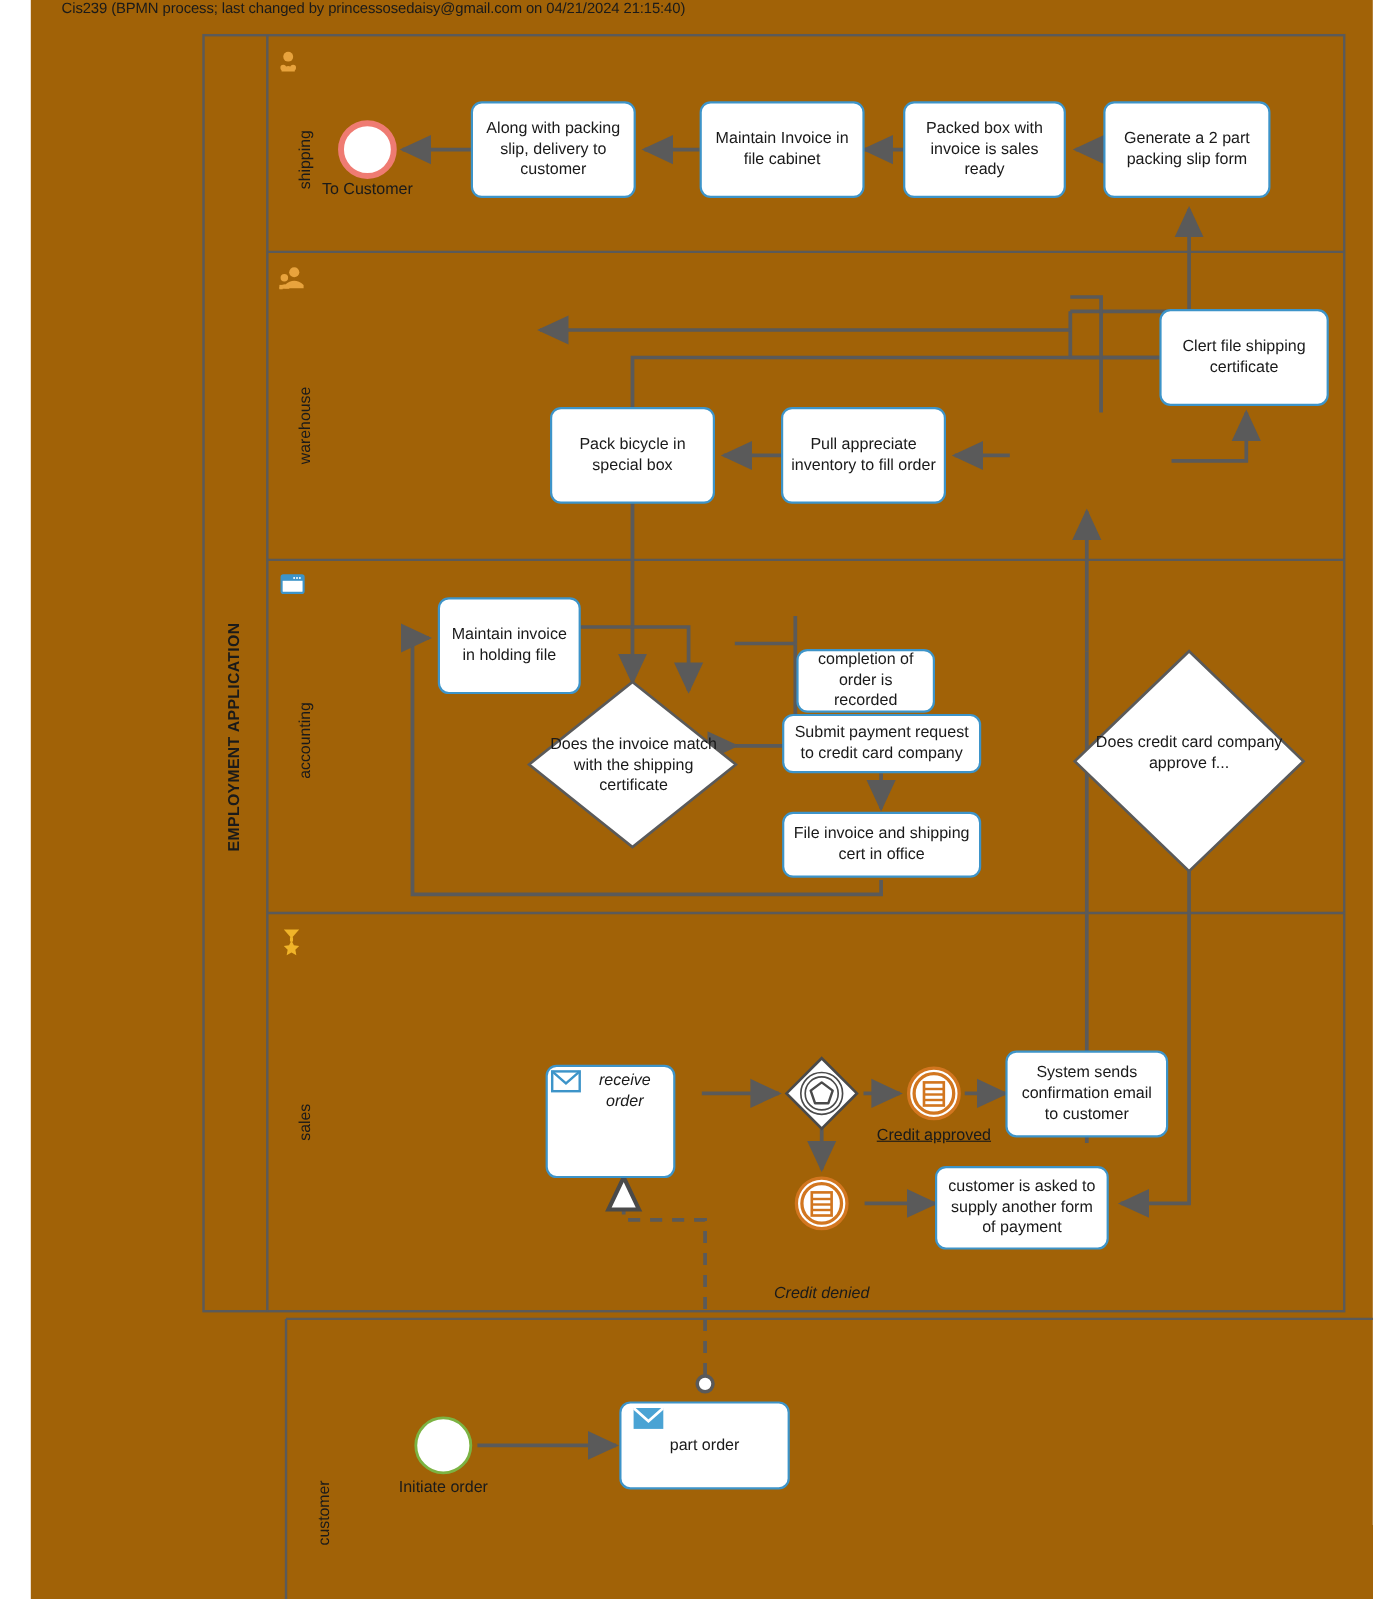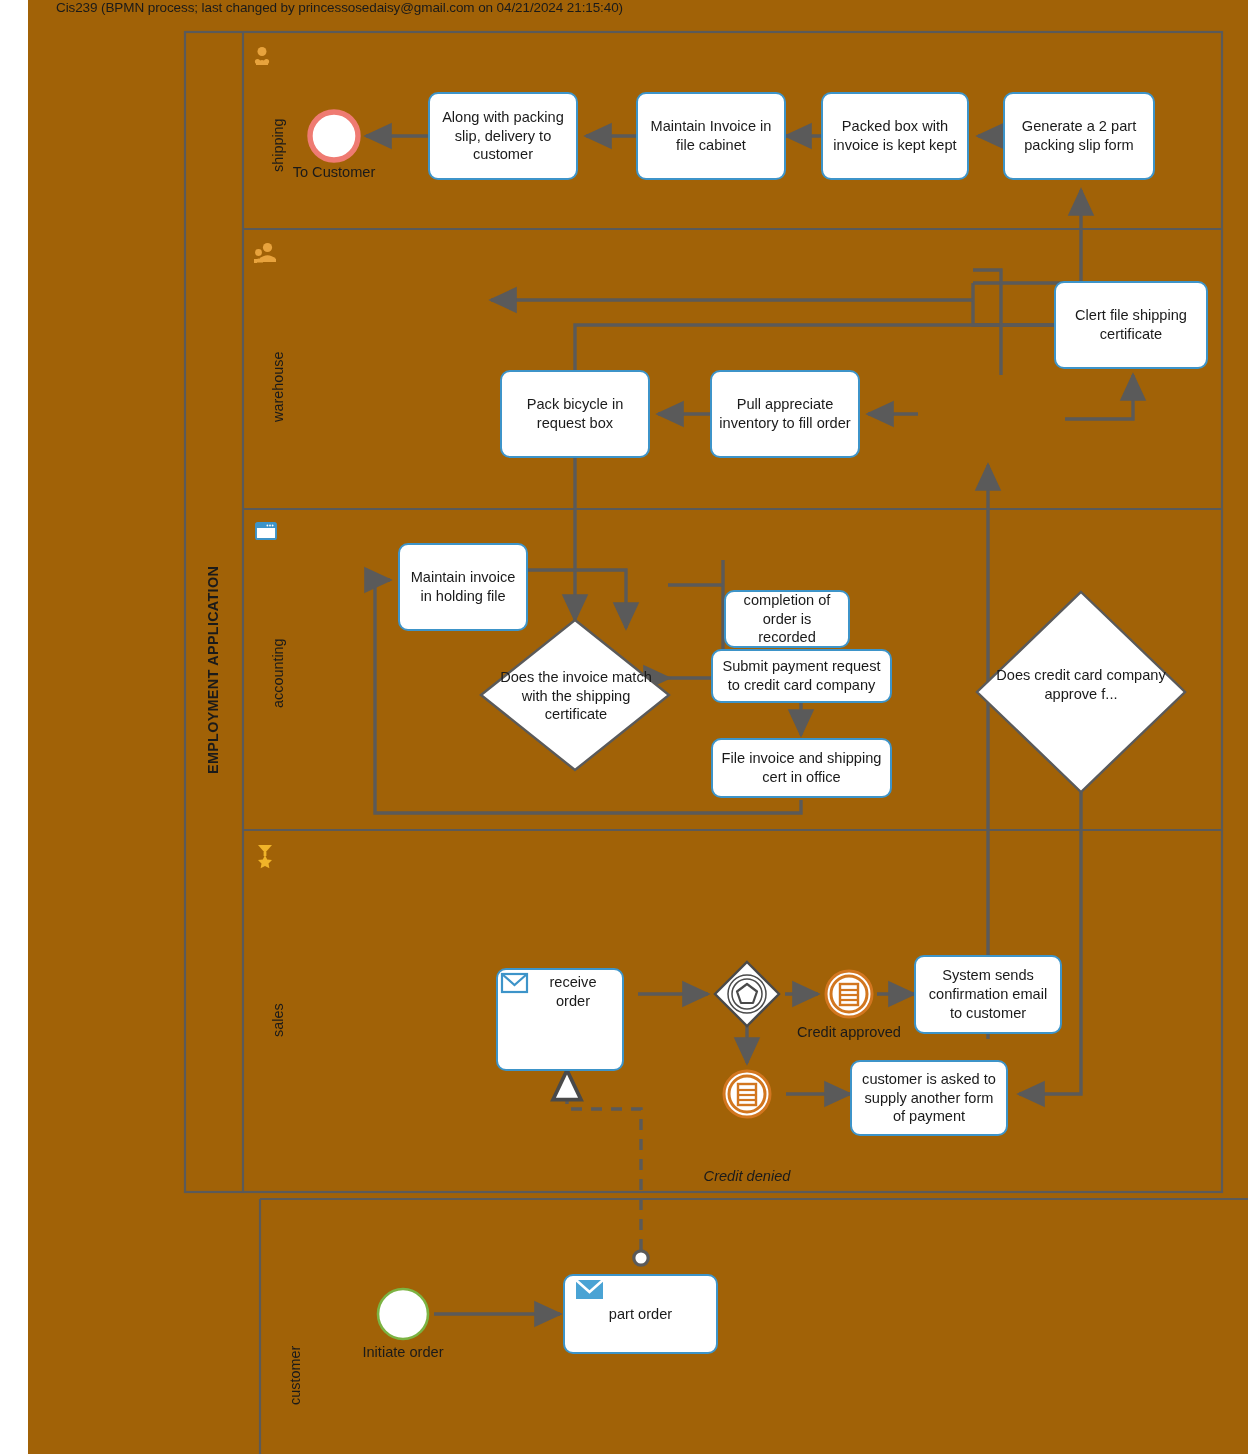--- a/index.html
+++ b/index.html
@@ -247,55 +247,55 @@
   <div class="lane-label" style="left:241px; top:618px; height:110px;">accounting</div>
   <div class="lane-label" style="left:241px; top:990px; height:60px;">sales</div>
   <div class="lane-label" style="left:258px; top:1325px; height:100px;">customer</div>
 
   <div class="evt-caption" style="left:243px; top:164px; width:126px;">To Customer</div>
 
   <div class="task" style="left:400px; top:92px; width:150px; height:88px;">Along with packing slip, delivery to customer</div>
 
   <div class="task" style="left:608px; top:92px; width:150px; height:88px;">Maintain Invoice in file cabinet</div>
 
-  <div class="task" style="left:793px; top:92px; width:148px; height:88px;">Packed box with invoice is kept kept</div>
+  <div class="task" style="left:793px; top:92px; width:148px; height:88px;">Packed box with invoice is sales ready</div>
 
   <div class="task" style="left:975px; top:92px; width:152px; height:88px;">Generate a 2 part packing slip form</div>
 
 
   <div class="task" style="left:1026px; top:281px; width:154px; height:88px;">Clert file shipping certificate</div>
 
-  <div class="task" style="left:472px; top:370px; width:150px; height:88px;">Pack bicycle in request box</div>
+  <div class="task" style="left:472px; top:370px; width:150px; height:88px;">Pack bicycle in special box</div>
 
   <div class="task" style="left:682px; top:370px; width:150px; height:88px;">Pull appreciate inventory to fill order</div>
 
 
   <div class="task" style="left:370px; top:543px; width:130px; height:88px;">Maintain invoice in holding file</div>
 
   <div class="diamond-text" style="left:463px; top:668px; width:170px;">Does the invoice match with the shipping certificate</div>
 
   <div class="task" style="left:696px; top:590px; width:126px; height:58px;">completion of order is recorded</div>
 
   <div class="task" style="left:683px; top:649px; width:181px; height:54px;">Submit payment request to credit card company</div>
 
   <div class="task" style="left:683px; top:738px; width:181px; height:60px;">File invoice and shipping cert in office</div>
 
   <div class="diamond-text" style="left:963px; top:666px; width:180px;">Does credit card company approve f...</div>
 
-  <div class="task" style="left:468px; top:968px; width:128px; height:103px; align-items:flex-start; justify-content:flex-start; padding:4px 8px;">
+  <div class="task" style="left:468px; top:968px; width:118px; height:103px; align-items:flex-start; justify-content:flex-start; padding:4px 8px;font-style:italic;">
     <span style="margin-left:26px; margin-top:-1px;">receive order</span>
   </div>
   <svg style="position:absolute; left:472px; top:971px; width:30px; height:26px;">
     <rect x="2" y="3" width="25" height="18" fill="#ffffff" stroke="#3d94c9" stroke-width="2.2"></rect>
     <path d="M2,3 L14.5,14 L27,3" fill="none" stroke="#3d94c9" stroke-width="2.2"></path>
   </svg>
 
   <div class="evt-caption" style="left:712px; top:1168px; width:120px; transform:translateX(-53px);font-style:italic;">Credit denied</div>
 
-  <div class="evt-caption" style="left:821px; top:1024px; width:160px; transform:translateX(-80px);">Credit approved</div>
+  <div class="evt-caption" style="left:821px; top:1024px; width:160px; transform:translateX(-80px);text-decoration:underline;">Credit approved</div>
 
   <div class="task" style="left:886px; top:955px; width:148px; height:79px;">System sends confirmation email to customer</div>
 
   <div class="task" style="left:822px; top:1060px; width:158px; height:76px;">customer is asked to supply another form of payment</div>
 
   <div class="evt-caption" style="left:315px; top:1344px; width:120px;">Initiate order</div>
 
   <div class="task" style="left:535px; top:1274px; width:155px; height:80px;">part order</div>
   <svg style="position:absolute; left:546px; top:1277px; width:32px; height:26px;">
     <rect x="2" y="3" width="27" height="19" fill="#4aa3d4"></rect>

